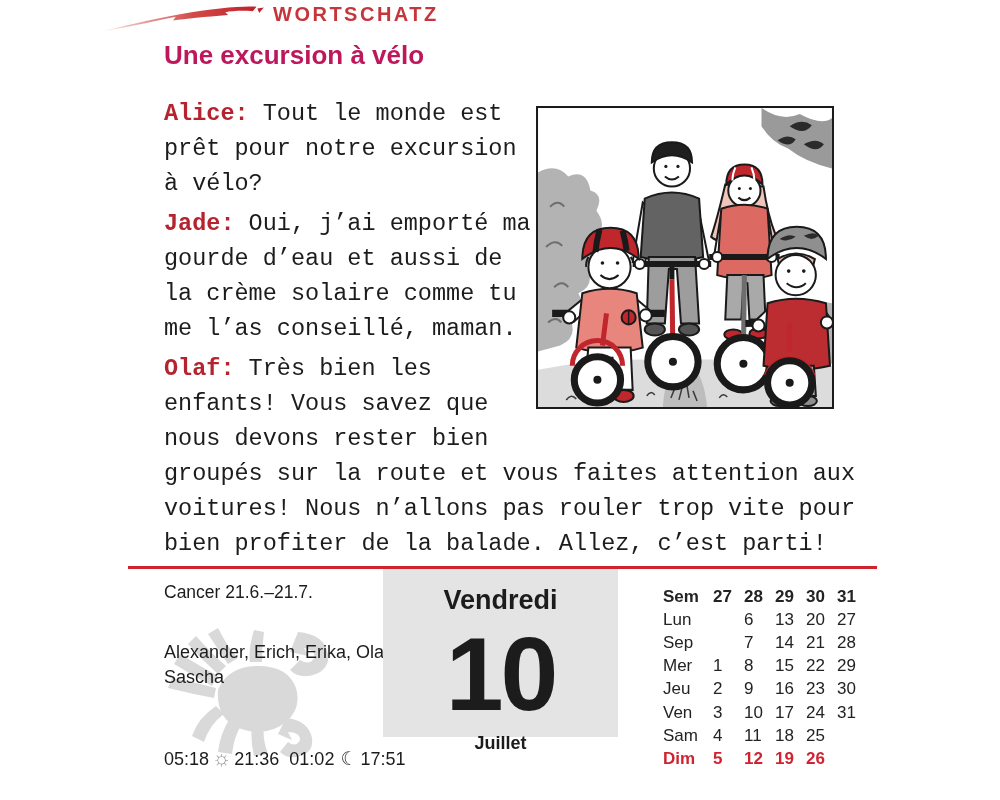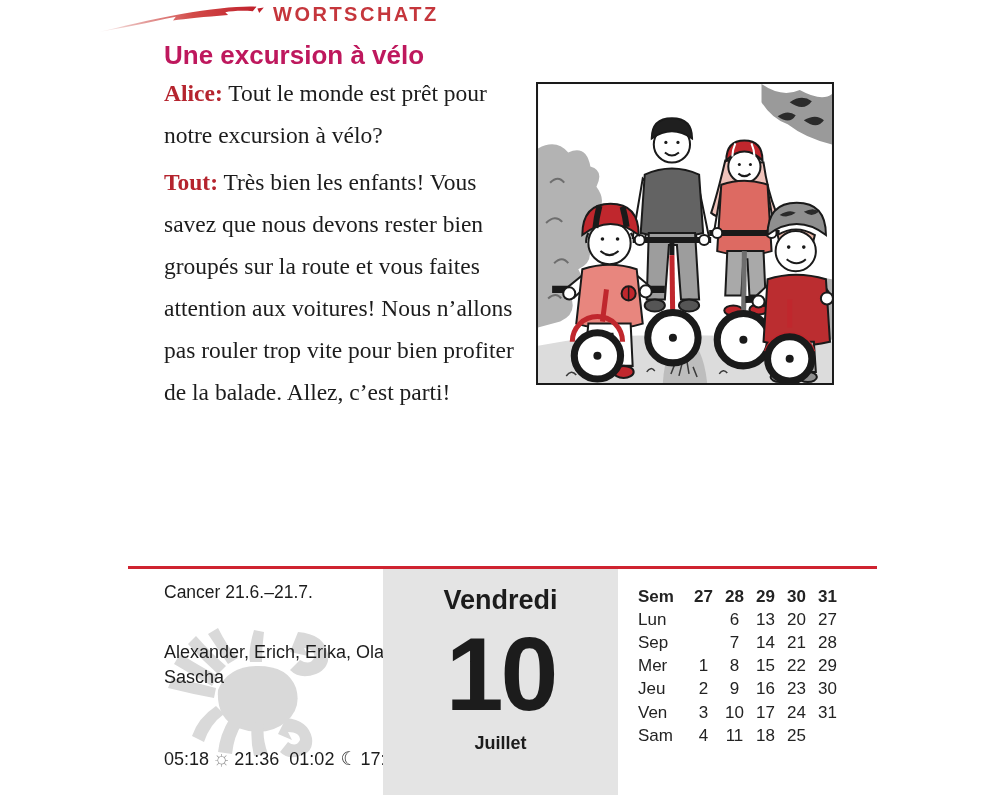--- a/index.html
+++ b/index.html
@@ -14,49 +14,49 @@
   .page{position:relative;width:1000px;height:800px;background:#fff;overflow:hidden;
         font-family:"Liberation Sans",sans-serif;color:var(--ink);border-radius:10px;}
 
   
   .swoosh{position:absolute;left:88px;top:3px;width:182px;height:33px;}
   .brand-label{position:absolute;left:273px;top:3px;font-size:20px;font-weight:bold;
                letter-spacing:2.5px;color:var(--brand-red);}
 
   
   .title{position:absolute;left:164px;top:40px;font-size:26px;font-weight:bold;color:#be185d;}
-  .article{position:absolute;left:164px;top:72px;width:712px;
-           font-family:Liberation Serif, serif;font-size:23.5px;line-height:42px;color:var(--ink);}
+  .article{position:absolute;left:164px;top:96px;width:712px;
+           font-family:Liberation Mono, monospace;font-size:23.5px;line-height:35px;color:var(--ink);}
   .article p{margin:0 0 5px 0;}
   .speaker{color:var(--speaker-red);font-weight:bold;}
   .figure{float:right;width:298px;height:303px;margin:10px 42px 20px 4px;}
   .figure svg{display:block;width:100%;height:100%;}
 
   
   .red-rule{position:absolute;left:128px;top:566px;width:749px;height:3px;background:var(--accent-red);}
 
   .zodiac-label{position:absolute;left:164px;top:582px;font-size:17.5px;font-weight:normal;}
   .crab{position:absolute;left:158px;top:610px;width:195px;height:155px;}
   .name-days{position:absolute;left:164px;top:640px;width:245px;font-size:18px;line-height:25px;}
   .sun-moon{position:absolute;left:164px;top:746px;font-size:18px;white-space:nowrap;}
   .sun-moon .icon{display:inline-block;margin:0 3px;}
   .sun-icon{color:#9a9a9a;font-size:21px;}
   .moon-icon{color:#3a3a3a;font-size:19px;margin-left:6px !important;}
   .gap{display:inline-block;width:10px;}
 
-  .day-panel{position:absolute;left:383px;top:569px;width:235px;height:226px;
+  .day-panel{position:absolute;left:383px;top:569px;width:235px;height:168px;
              background:var(--panel-gray);text-align:center;}
   .weekday{margin-top:16px;font-size:27px;font-weight:bold;}
   .big-day{margin-top:8px;font-size:104px;line-height:100px;font-weight:bold;letter-spacing:-3px;}
   .month{margin-top:9px;font-size:18px;font-weight:bold;}
 
   .cal-table{position:absolute;left:638px;top:585px;font-size:17px;color:#232323;}
-  .cal-row{display:grid;grid-template-columns:50px 31px 31px 31px 31px 31px;height:23.2px;align-items:center;}
+  .cal-row{display:grid;grid-template-columns:50px 31px 31px 31px 31px 31px;height:23.2px;align-items:center;margin-left:25px;}
   .cal-row .d{text-align:left;}
-  .cal-row .n{text-align:center;}
+  .cal-row .n{text-align:left;}
   .cal-row.head{font-weight:bold;}
   .cal-row.red{color:var(--accent-red);font-weight:bold;}
 </style>
 </head>
 <body>
 
 <div class="page">
 
   <svg class="swoosh" viewBox="0 0 185 36" aria-hidden="true">
     <defs>
@@ -182,21 +182,22 @@
           <ellipse cx="270" cy="293" rx="9" ry="5" fill="#8f8f8f"></ellipse>
           <line x1="252" y1="216" x2="252" y2="244" stroke="#c0272d" stroke-width="5"></line>
           <path d="M229,268 A24,24 0 0 1 275,268" fill="none" stroke="#c0272d" stroke-width="5"></path>
           <circle cx="252" cy="275" r="22" fill="#ffffff" stroke-width="7"></circle>
           <circle cx="252" cy="275" r="4" fill="#1a1a1a" stroke="none"></circle>
         </g>
       </svg>
     </div>
 
   <p><span class="speaker">Alice:</span> Tout le monde est prêt pour notre excursion à vélo?</p>
-      <p><span class="speaker">Tout:</span> Très bien les enfants! Vous savez que nous devons rester bien groupés sur la route et vous faites attention aux voitures! Nous n’allons pas rouler trop vite pour bien profiter de la balade. Allez, c’est parti!</p>
+      <p><span class="speaker">Jade:</span> Oui, j’ai emporté ma gourde d’eau et aussi de la crème solaire comme tu me l’as conseillé, maman.</p>
+      <p><span class="speaker">Olaf:</span> Très bien les enfants! Vous savez que nous devons rester bien groupés sur la route et vous faites attention aux voitures! Nous n’allons pas rouler trop vite pour bien profiter de la balade. Allez, c’est parti!</p>
     </div>
 
   <div class="red-rule"></div>
 
   <div class="zodiac-label">Cancer 21.6.–21.7.</div>
 
   <svg class="crab" viewBox="0 0 195 155" aria-hidden="true">
     <g fill="#d9d9d9">
       <path d="M60,18 Q70,38 80,48 L70,54 Q58,36 50,24 Z"></path>
       <path d="M38,26 Q54,44 68,56 L60,64 Q44,50 30,34 Z"></path>
@@ -274,15 +275,23 @@
         <span class="n">31</span>
       </div>
       <div class="cal-row">
         <span class="d">Sam</span>
         <span class="n">4</span>
         <span class="n">11</span>
         <span class="n">18</span>
         <span class="n">25</span>
         <span class="n"></span>
       </div>
+      <div class="cal-row red">
+        <span class="d">Dim</span>
+        <span class="n">5</span>
+        <span class="n">12</span>
+        <span class="n">19</span>
+        <span class="n">26</span>
+        <span class="n"></span>
+      </div>
     </div>
 
 </div>
 
 </body></html>

